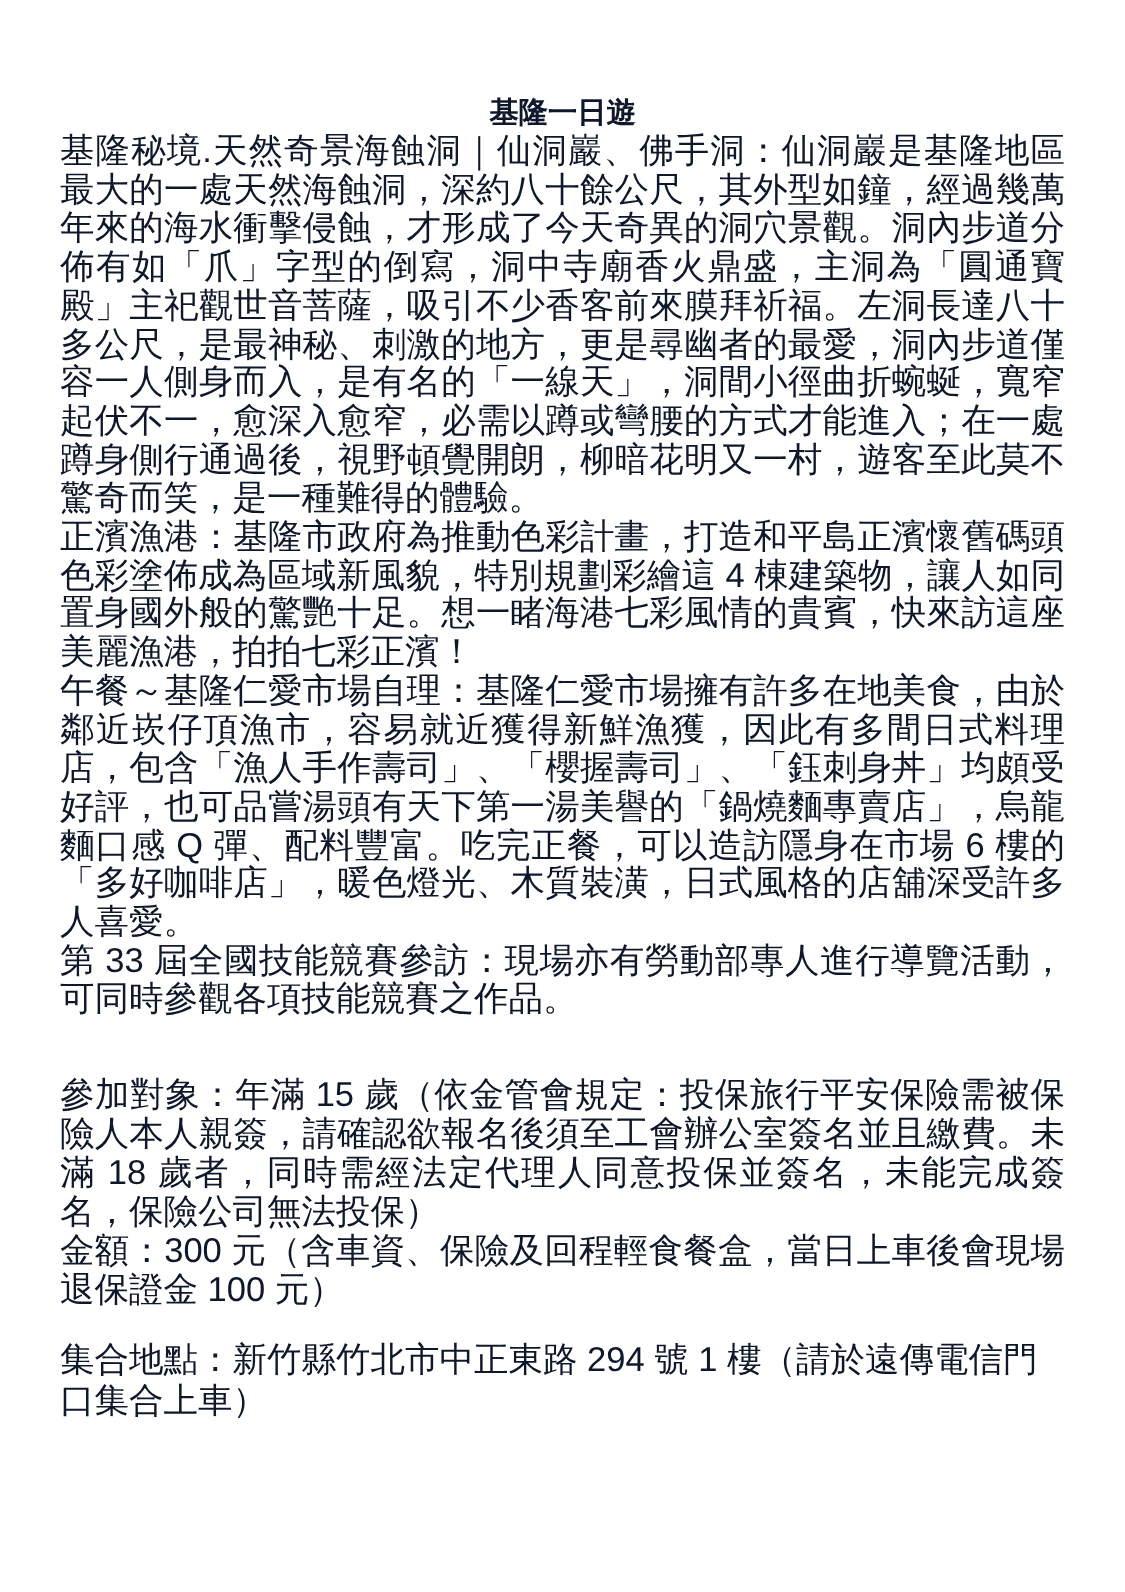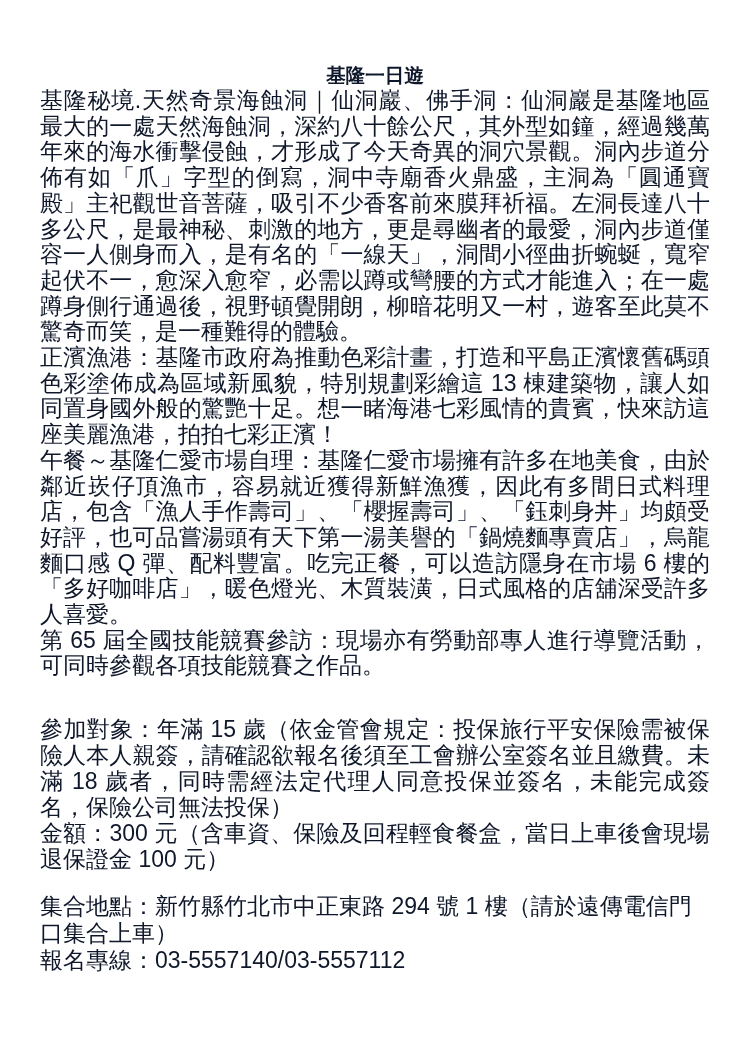--- a/index.html
+++ b/index.html
@@ -42,28 +42,27 @@
 </head>
 <body>
 
 <div class="page">
 
   <h1 class="doc-title">基隆一日遊</h1>
 
 
   <div class="body-block">
     <p>基隆秘境.天然奇景海蝕洞｜仙洞巖、佛手洞：仙洞巖是基隆地區最大的一處天然海蝕洞，深約八十餘公尺，其外型如鐘，經過幾萬年來的海水衝擊侵蝕，才形成了今天奇異的洞穴景觀。洞內步道分佈有如「爪」字型的倒寫，洞中寺廟香火鼎盛，主洞為「圓通寶殿」主祀觀世音菩薩，吸引不少香客前來膜拜祈福。左洞長達八十多公尺，是最神秘、刺激的地方，更是尋幽者的最愛，洞內步道僅容一人側身而入，是有名的「一線天」，洞間小徑曲折蜿蜒，寬窄起伏不一，愈深入愈窄，必需以蹲或彎腰的方式才能進入；在一處蹲身側行通過後，視野頓覺開朗，柳暗花明又一村，遊客至此莫不驚奇而笑，是一種難得的體驗。</p>
-    <p>正濱漁港：基隆市政府為推動色彩計畫，打造和平島正濱懷舊碼頭色彩塗佈成為區域新風貌，特別規劃彩繪這 13 棟建築物，讓人如同置身國外般的驚艷十足。想一睹海港七彩風情的貴賓，快來訪這座美麗漁港，拍拍七彩正濱！</p>
+    <p>正濱漁港：基隆市政府為推動色彩計畫，打造和平島正濱懷舊碼頭色彩塗佈成為區域新風貌，特別規劃彩繪這 4 棟建築物，讓人如同置身國外般的驚艷十足。想一睹海港七彩風情的貴賓，快來訪這座美麗漁港，拍拍七彩正濱！</p>
     <p>午餐～基隆仁愛市場自理：基隆仁愛市場擁有許多在地美食，由於鄰近崁仔頂漁市，容易就近獲得新鮮漁獲，因此有多間日式料理店，包含「漁人手作壽司」、「櫻握壽司」、「鈺刺身丼」均頗受好評，也可品嘗湯頭有天下第一湯美譽的「鍋燒麵專賣店」，烏龍麵口感 Q 彈、配料豐富。吃完正餐，可以造訪隱身在市場 6 樓的「多好咖啡店」，暖色燈光、木質裝潢，日式風格的店舖深受許多人喜愛。</p>
-    <p>第 65 屆全國技能競賽參訪：現場亦有勞動部專人進行導覽活動，可同時參觀各項技能競賽之作品。</p>
+    <p>第 33 屆全國技能競賽參訪：現場亦有勞動部專人進行導覽活動，可同時參觀各項技能競賽之作品。</p>
   </div>
 
   <div class="reg-block">
     <p>參加對象：年滿 15 歲（依金管會規定：投保旅行平安保險需被保險人本人親簽，請確認欲報名後須至工會辦公室簽名並且繳費。未滿 18 歲者，同時需經法定代理人同意投保並簽名，未能完成簽名，保險公司無法投保）</p>
     <p>金額：300 元（含車資、保險及回程輕食餐盒，當日上車後會現場退保證金 100 元）</p>
   </div>
 
   <div class="meet-block">
     <p>集合地點：新竹縣竹北市中正東路 294 號 1 樓（請於遠傳電信門口集合上車）</p>
-    <p>報名專線：03-5557140/03-5557112</p>
   </div>
 
 </div>
 
 </body></html>

